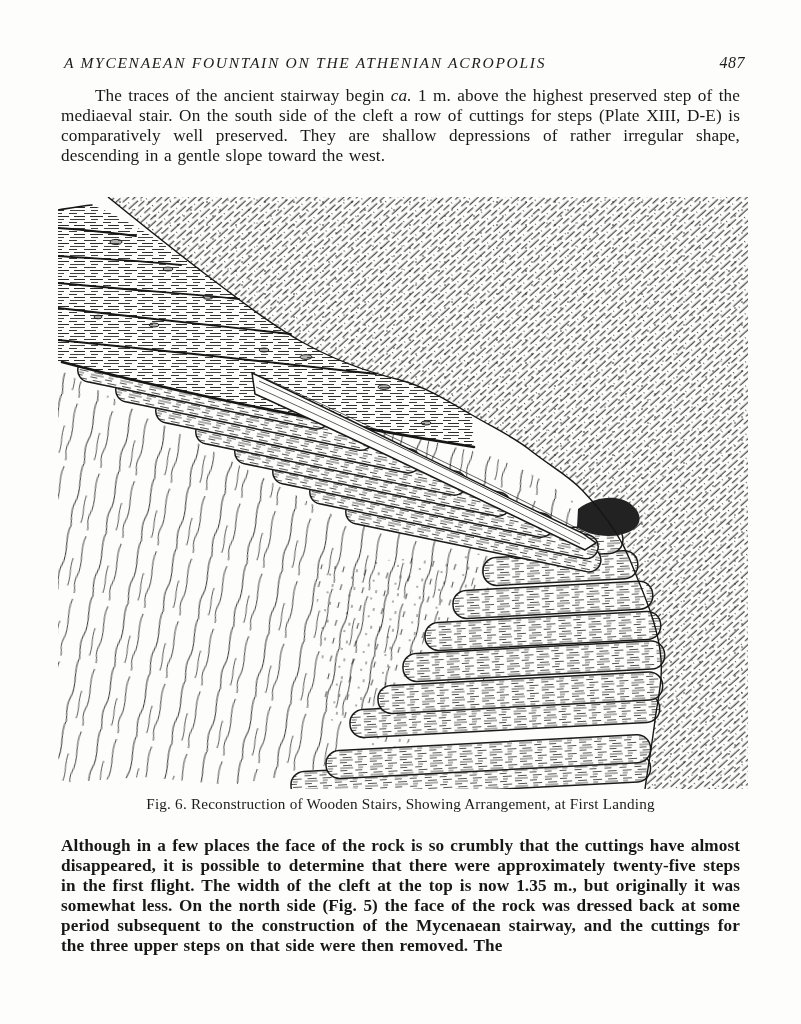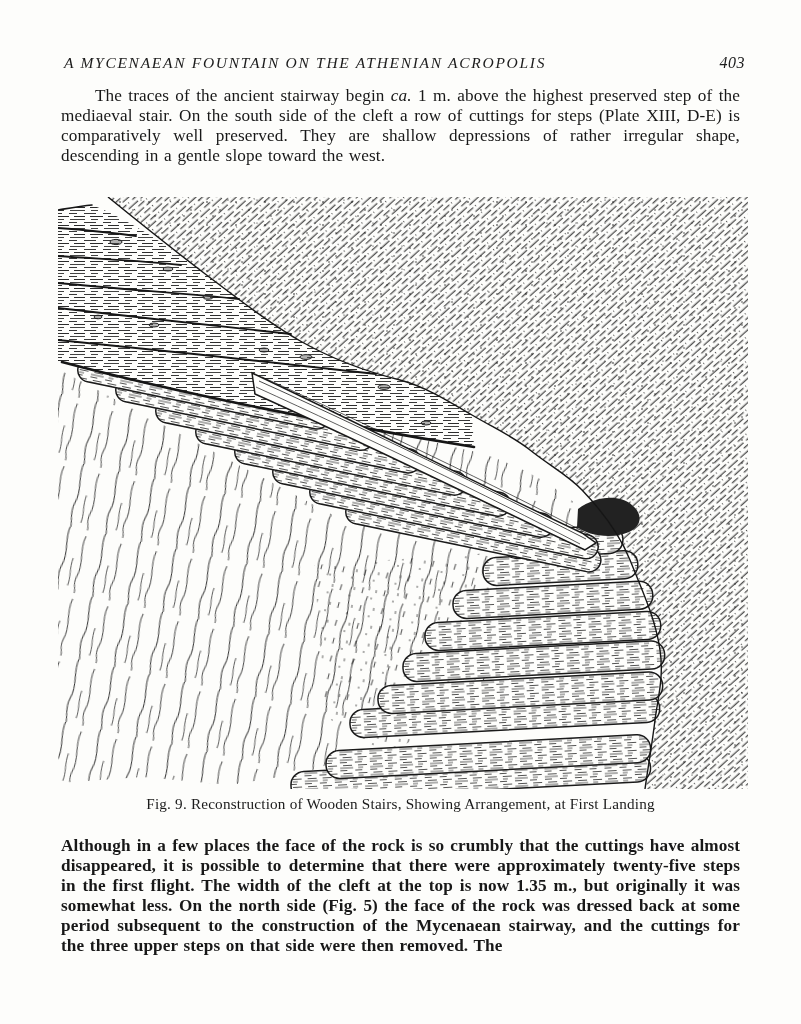--- a/index.html
+++ b/index.html
@@ -35,21 +35,21 @@
   .pline{fill:none;stroke:#161616;stroke-linecap:round;}
   .knot{fill:#555;fill-opacity:.45;stroke:#222;stroke-width:1;}
 </style>
 </head>
 <body>
 
 <div class="page">
 
   <div class="running-header">
     <span>A MYCENAEAN FOUNTAIN ON THE ATHENIAN ACROPOLIS</span>
-    <span class="pagenum">403</span>
+    <span class="pagenum">487</span>
   </div>
 
   <div class="body-par par-1"><span>The traces of the ancient stairway begin </span><span class="ital">ca.</span><span> 1 m. above the highest preserved step of the mediaeval stair.  On the south side of the cleft a row of cuttings for steps (Plate XIII, D-E) is comparatively well preserved.  They are shallow depressions of rather irregular shape, descending in a gentle slope toward the west.</span></div>
 
   <div class="figure-wrap">
     <svg width="690" height="592" viewBox="0 0 690 592" xmlns="http://www.w3.org/2000/svg">
       <defs>
         <pattern id="hatch" width="16" height="9" patternUnits="userSpaceOnUse" patternTransform="rotate(-42)">
           <line x1="-1" y1="2.2" x2="17" y2="2.2" stroke="#1a1a1a" stroke-width="1.05" stroke-dasharray="10 3.5"></line>
           <line x1="-1" y1="6.7" x2="17" y2="6.7" stroke="#1a1a1a" stroke-width="1.05" stroke-dasharray="8 4.5" stroke-dashoffset="6"></line>
@@ -194,17 +194,17 @@
         <path d="M 198,190 C 308,240 428,298 522,347" fill="none" stroke="#1a1a1a" stroke-width="0.7"></path>
         <path d="M 204,180 C 315,230 436,288 532,338" fill="none" stroke="#1a1a1a" stroke-width="0.7"></path>
       </g>
 
       <path d="M 520,312 C 538,299 561,297 574,308 C 585,317 584,329 571,335 C 553,343 529,338 519,330 Z" fill="#222"></path>
 
       <path d="M 50,0 C 82,26 112,50 142,73 C 180,102 214,128 244,145 C 278,164 310,175 342,183 C 368,190 390,204 414,218 C 436,231 456,240 472,253 C 492,269 510,278 524,293 C 546,316 562,338 572,363 C 588,402 598,425 602,453 C 606,480 600,500 597,523 C 594,548 590,570 587,592" fill="none" stroke="#161616" stroke-width="1.4"></path>
     </svg>
   </div>
 
-  <div class="figure-caption">Fig. 9.  Reconstruction of Wooden Stairs, Showing Arrangement, at First Landing</div>
+  <div class="figure-caption">Fig. 6.  Reconstruction of Wooden Stairs, Showing Arrangement, at First Landing</div>
 
   <div class="body-par par-2">Although in a few places the face of the rock is so crumbly that the cuttings have almost disappeared, it is possible to determine that there were approximately twenty-five steps in the first flight.  The width of the cleft at the top is now 1.35 m., but originally it was somewhat less.  On the north side (Fig. 5) the face of the rock was dressed back at some period subsequent to the construction of the Mycenaean stairway, and the cuttings for the three upper steps on that side were then removed.  The</div>
 
 </div>
 
 </body></html>

